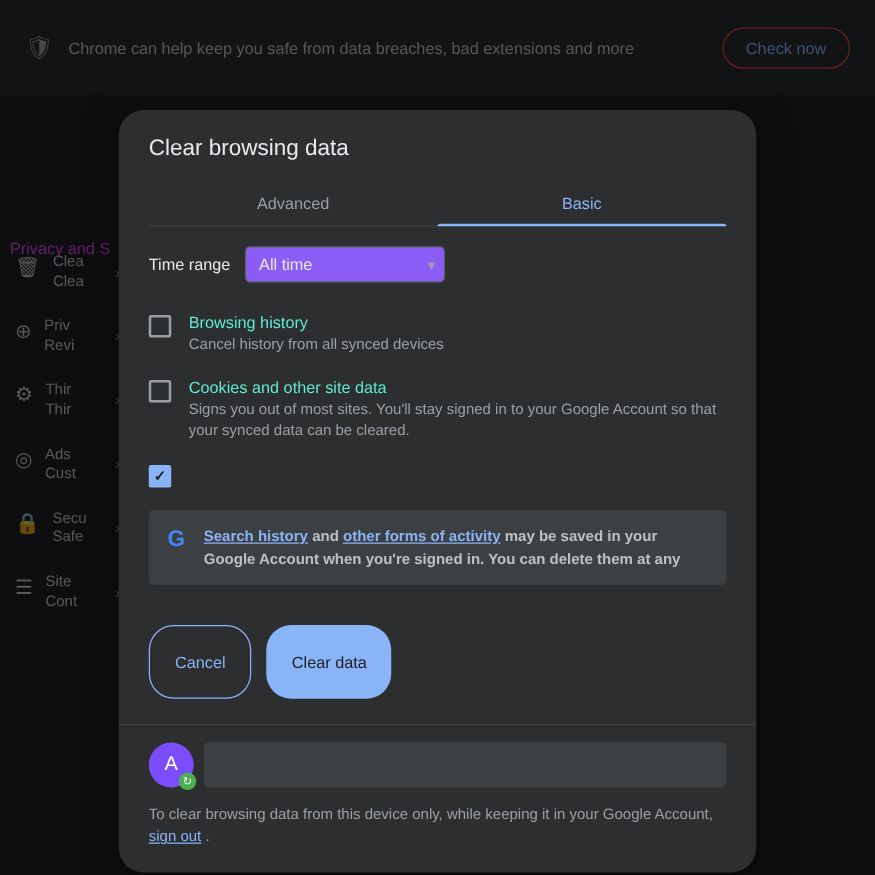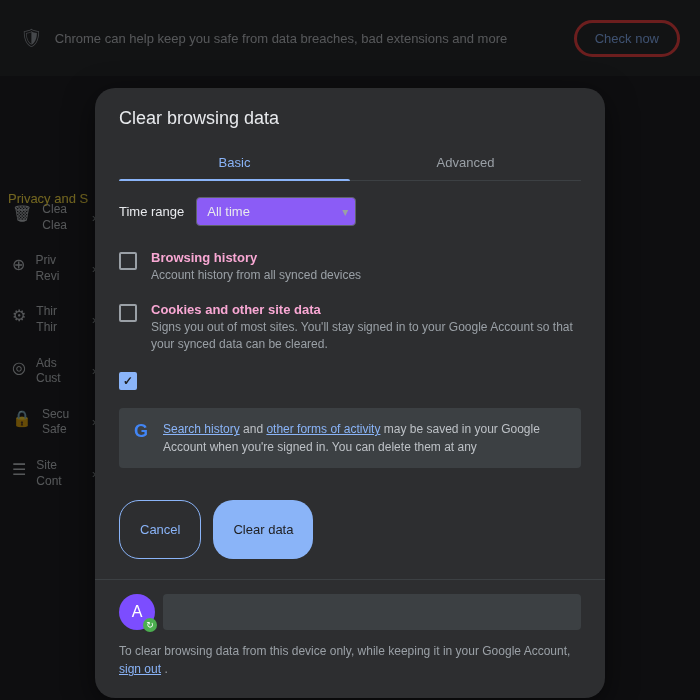--- a/index.html
+++ b/index.html
@@ -31,21 +31,21 @@
       font-size: 18px;
       flex-shrink: 0;
     }
     .top-bar-text {
       color: #bdc1c6;
       font-size: 13px;
       flex: 1;
     }
     .check-now-btn {
       background: transparent;
-      border: 3px solid #ef4444;
+      border: 1px solid #ef4444;
       color: #8ab4f8;
       border-radius: 20px;
       padding: 8px 18px;
       font-size: 13px;
       cursor: pointer;
       white-space: nowrap;
     }
 
     
     .sidebar-bg {
@@ -207,23 +207,23 @@
       border-color: #8ab4f8;
     }
     .cb-box.checked::after {
       content: '✓';
       color: #202124;
       font-size: 12px;
       font-weight: bold;
     }
     .cb-content {}
     .cb-title {
-      color: #f9a8d4;
-      font-size: 13px;
-      font-weight: 700;
+      color: #5eead4;
+      font-size: 13px;
+      font-weight: 400;
       margin-bottom: 2px;
     }
     .cb-desc {
       color: #9aa0a6;
       font-size: 12px;
       line-height: 1.4;
     }
 
     
     .google-info {
@@ -241,20 +241,21 @@
       flex-shrink: 0;
       margin-top: 1px;
       width: 20px;
       text-align: center;
     }
     .google-logo span.g-blue { color: #4285f4; }
     .google-info-text {
       color: #bdc1c6;
       font-size: 12px;
       line-height: 1.5;
+      font-weight: bold;
     }
     .google-info-text a {
       color: #8ab4f8;
       text-decoration: underline;
       cursor: pointer;
     }
 
     
     .dialog-footer {
       padding: 12px 24px 20px 24px;
@@ -330,21 +331,21 @@
       color: #8ab4f8;
       text-decoration: underline;
       cursor: pointer;
     }
 
     
     .privacy-label {
       position: absolute;
       top: 115px;
       left: 8px;
-      color: #fde047;
+      color: #d946ef;
       font-size: 13px;
       z-index: 2;
     }
   </style>
 </head>
 <body>
 
 <div class="top-bar">
   <span class="top-bar-shield">🛡</span>
   <span class="top-bar-text">Chrome can help keep you safe from data breaches, bad extensions and more</span>
@@ -387,22 +388,22 @@
     </div>
   </div>
 </div>
 
 <div class="overlay"></div>
 
 <div class="dialog">
   <div class="dialog-header">
     <div class="dialog-title">Clear browsing data</div>
     <div class="tabs">
+      <div class="tab">Advanced</div>
       <div class="tab active">Basic</div>
-      <div class="tab">Advanced</div>
     </div>
   </div>
 
   <div class="dialog-body">
 
     <div class="time-range-row">
       <span class="time-range-label">Time range</span>
       <div class="select-wrapper">
         <select class="time-range-select">
           <option>Last hour</option>
@@ -412,21 +413,21 @@
           <option selected="">All time</option>
         </select>
         <span class="select-arrow">▾</span>
       </div>
     </div>
 
     <div class="checkbox-item">
       <div class="cb-box"></div>
       <div class="cb-content">
         <div class="cb-title">Browsing history</div>
-        <div class="cb-desc">Account history from all synced devices</div>
+        <div class="cb-desc">Cancel history from all synced devices</div>
       </div>
     </div>
 
     <div class="checkbox-item">
       <div class="cb-box"></div>
       <div class="cb-content">
         <div class="cb-title">Cookies and other site data</div>
         <div class="cb-desc">Signs you out of most sites. You'll stay signed in to your Google Account so that your synced data can be cleared.</div>
       </div>
     </div>

